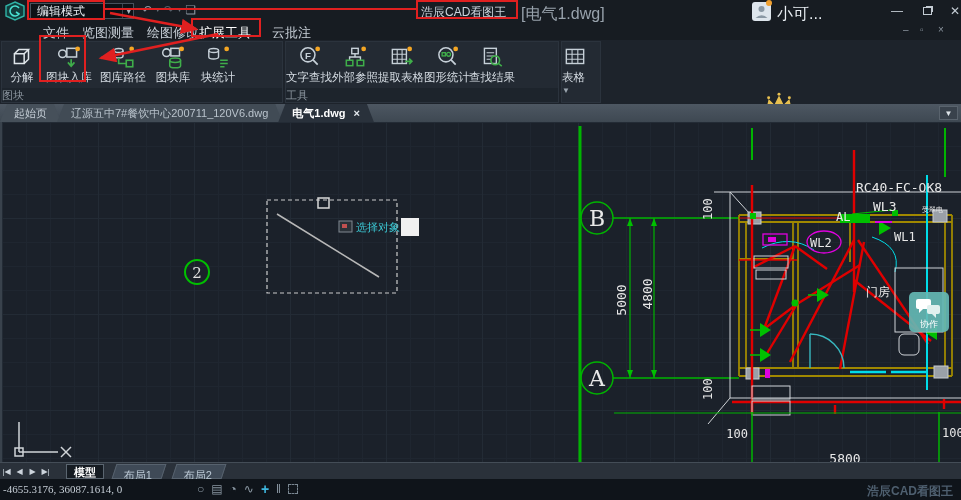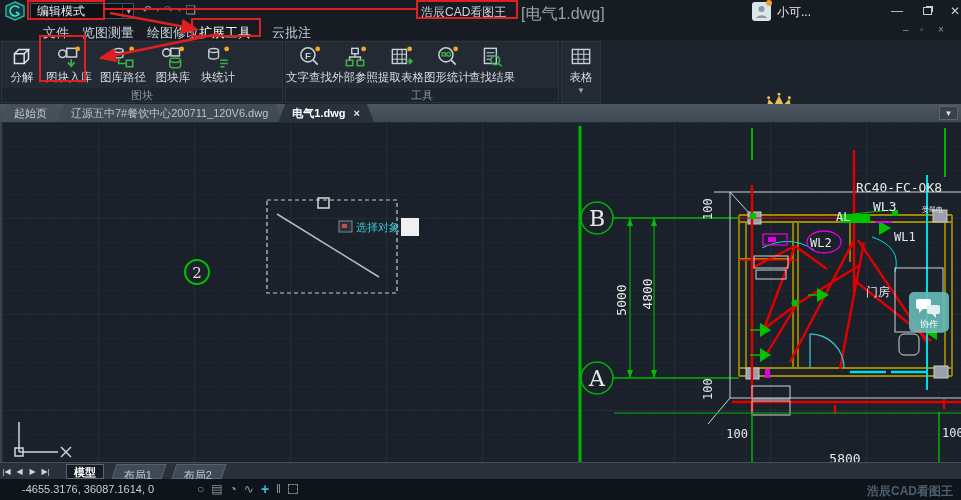--- a/index.html
+++ b/index.html
@@ -12,43 +12,43 @@
   .mode-select { position:absolute; left:30px; top:3px; width:104px; height:16px; background:#0c1116;
     border:1px solid #46515c; color:#e6ebf0; font-size:12px; line-height:14px; padding-left:6px; }
   .mode-caret { position:absolute; right:2px; top:0px; color:#aab4be; font-size:9px; border-left:1px solid #39434d; padding-left:3px; }
   .qat { position:absolute; left:142px; top:3px; display:flex; align-items:center; gap:4px; color:#8d97a2; font-size:12px; }
   .qat .caret { font-size:7px; color:#6a747e; }
   .qat .dim { color:#545e68; }
   .app-title { position:absolute; left:421px; top:4px; color:#ccd4dc; font-size:12px; }
   .doc-title { position:absolute; left:521px; top:4px; color:#98a2ac; font-size:16px; }
   .avatar { position:absolute; left:752px; top:2px; width:19px; height:19px; background:#dde5ec; border-radius:3px; }
   .avatar-dot { position:absolute; left:766px; top:0px; width:6px; height:6px; border-radius:50%; background:#f0a030; }
-  .username { position:absolute; left:777px; top:4px; color:#e8edf2; font-size:12px; }
+  .username { position:absolute; left:777px; top:4px; color:#e8edf2; font-size:16px; }
   .winbtn { position:absolute; top:0; width:30px; height:22px; color:#c4ccd4; font-size:12px; text-align:center; line-height:22px; }
   .winbtn.min { left:882px; }
   .winbtn.max { left:912px; }
   .winbtn.max i { display:inline-block; width:9px; height:8px; border:1px solid #c4ccd4; box-shadow:2px -2px 0 -1px #c4ccd4; }
   .winbtn.close { left:940px; }
 
   
   .menubar { position:absolute; left:0; top:22px; width:961px; height:18px; background:#171c22; }
   .menu-item { position:absolute; top:2px; color:#c7cfd7; font-size:13px; }
   .subwin { position:absolute; top:2px; color:#8a949e; font-size:10px; }
 
   
   .ribbon { position:absolute; left:0; top:40px; width:961px; height:64px; background:#1d232b; }
   .panel { position:absolute; top:1px; height:62px; background:#232a33; border:1px solid #2b333d; }
   .panel-label { position:absolute; left:0; bottom:0; width:100%; height:14px; background:#1d242c;
-    color:#8d97a1; font-size:11px; text-align:center; line-height:14px; }
+    color:#8d97a1; font-size:11px; line-height:14px; }
   .btn-row { display:flex; height:47px; }
   .rbtn { display:flex; flex-direction:column; align-items:center; justify-content:flex-start; padding-top:2px; }
   .rbtn .lab { color:#d5dce3; font-size:11.5px; margin-top:0px; white-space:nowrap; }
   .ric { display:block; }
   .tablebtn { position:absolute; left:561px; top:1px; width:40px; height:62px; background:#232a33; border:1px solid #2b333d;
-    display:flex; flex-direction:column; align-items:center; padding-top:2px; }
+    display:flex; flex-direction:column; padding-top:2px; }
   .tablebtn .lab { color:#d5dce3; font-size:11.5px; }
   .tablebtn .caret { color:#9aa4ae; font-size:8px; margin-top:1px; }
   .vip { position:absolute; left:756px; top:52px; width:46px; text-align:center; }
   .vip .viplab { color:#e8c050; font-weight:bold; font-size:13px; letter-spacing:3px; margin-top:1px; }
 
   
   .doctabs { position:absolute; left:0; top:104px; width:961px; height:18px;
     background:linear-gradient(#4d5762,#3e4852); display:flex; align-items:stretch; }
   .dtab { position:relative; clip-path:polygon(7px 0, calc(100% - 7px) 0, 100% 100%, 0 100%);
     font-size:11px; line-height:18px; padding:0 14px; white-space:nowrap; margin-right:-4px; }
@@ -75,21 +75,21 @@
     display:flex; align-items:center; }
   .lnav { color:#ccd4dc; font-size:8px; width:13px; text-align:center; }
   .ltab-model { margin-left:14px; background:#151b22; border:1px solid #5a6570; color:#fff; font-weight:bold;
     font-size:11px; padding:0 7px; height:15px; line-height:14px; }
   .ltab { transform:skewX(-18deg); background:#3f4a57; border:1px solid #57626e; margin-left:10px;
     height:15px; padding:0 10px; }
   .ltab span { display:inline-block; transform:skewX(18deg); color:#bccad6; font-size:11px; line-height:14px; }
 
   
   .statusbar { position:absolute; left:0; top:479px; width:961px; height:21px; background:#0f141a; }
-  .coords { position:absolute; left:22px; top:4px; color:#c6ced6; font-size:11px; font-family:Liberation Sans, sans-serif; }
+  .coords { position:absolute; left:3px; top:4px; color:#c6ced6; font-size:11px; font-family:Liberation Serif, serif; }
   .sicons { position:absolute; left:197px; top:2px; display:flex; gap:7px; align-items:center; }
   .sic { color:#8a97a2; font-size:12px; }
   .sic.hl { color:#3fb8e0; font-weight:bold; font-size:14px; }
   .selbox { width:10px; height:10px; border:1px dashed #7a8792; }
   .watermark { position:absolute; right:8px; top:4px; color:#4e5f6f; font-size:12px; font-weight:bold; }
 
   
   .annot { position:absolute; left:0; top:0; pointer-events:none; z-index:50; }
 </style>
 </head>

